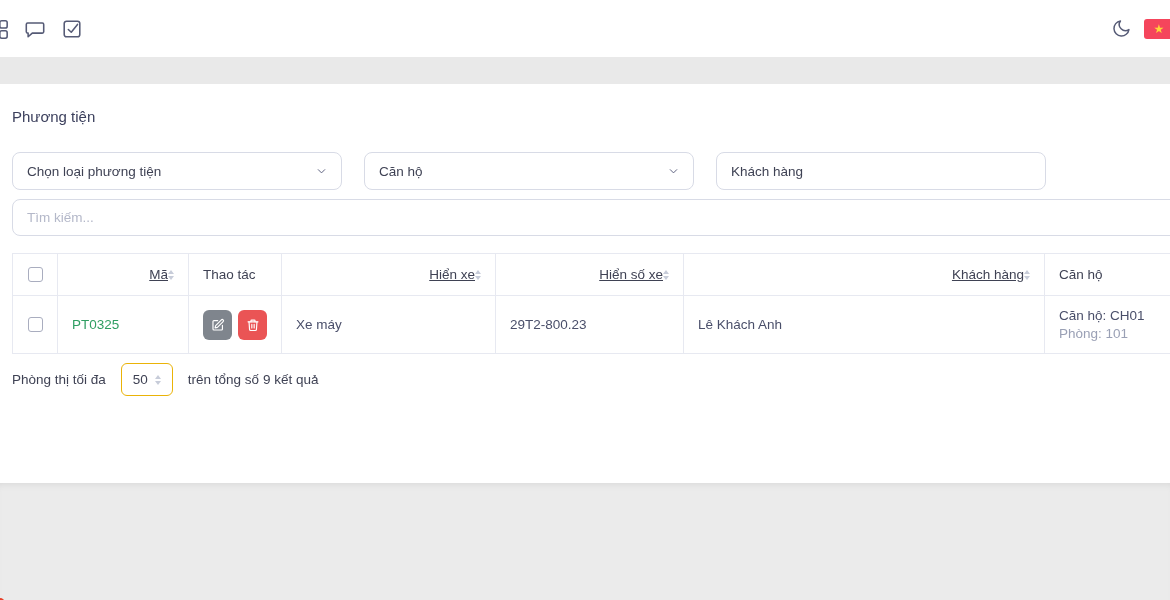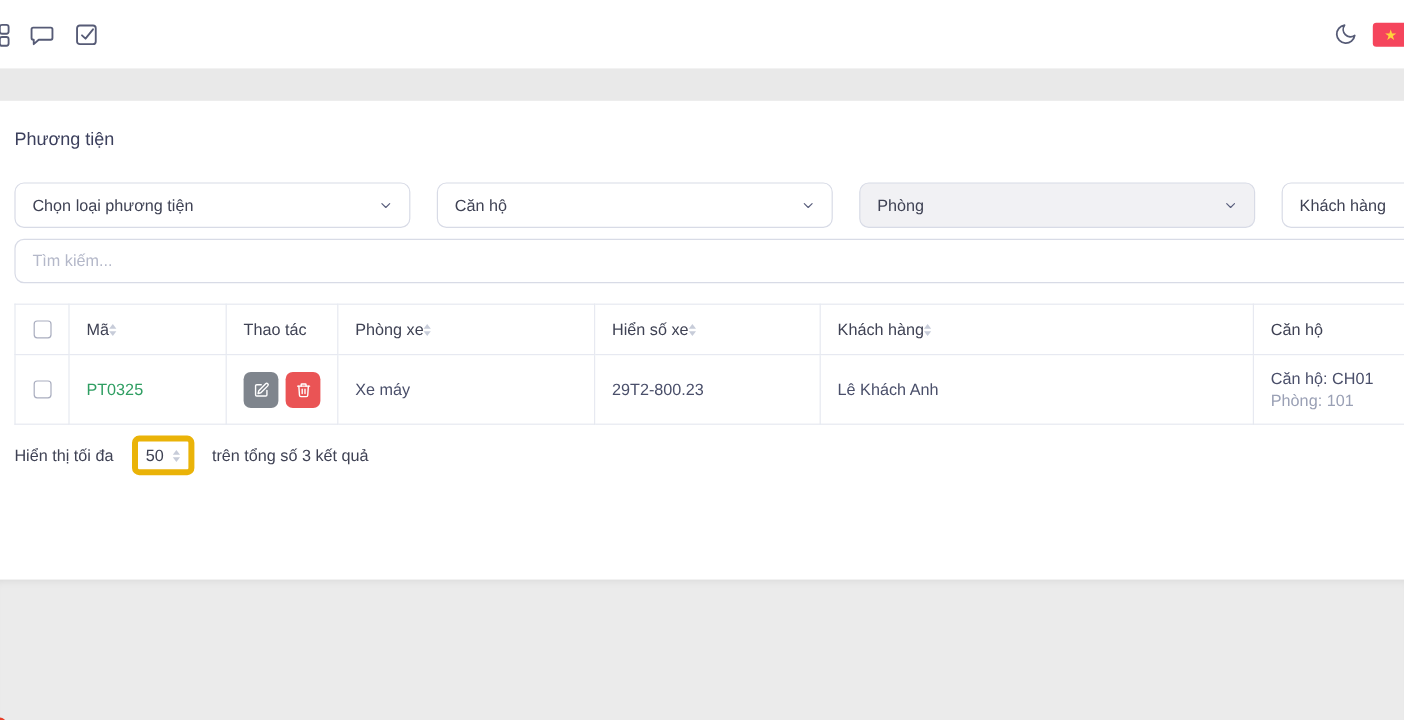--- a/index.html
+++ b/index.html
@@ -67,21 +67,21 @@
     font-family: "Liberation Sans", "DejaVu Sans", sans-serif;
     margin-bottom: 17px; display: block; background: #fff;
   }
   .search-input::placeholder { color: #b4b8c9; }
 
   
   table { border-collapse: collapse; table-layout: fixed; width: 1318px; }
   th, td { border: 1px solid #e7e9f1; padding: 0 14px; text-align: left; vertical-align: middle; }
   th { height: 42px; font-size: 13.5px; font-weight: 400; color: #3f4254; }
   td { height: 58px; font-size: 13.5px; color: #4a4f6a; }
-  .th-flex { display: flex; align-items: center; justify-content: flex-start; }
+  .th-flex { display: flex; align-items: center; justify-content: flex-end; text-decoration: underline; }
   .cell-check { text-align: center; padding: 0; }
   .checkbox {
     appearance: none; -webkit-appearance: none; width: 15px; height: 15px;
     border: 1.5px solid #a9adbf; border-radius: 3px; background: #fff;
     cursor: pointer; display: inline-block; vertical-align: middle;
   }
   .sort { display: inline-flex; flex-direction: column; gap: 2px; }
   .sort i { display: block; width: 0; height: 0; border-left: 3.5px solid transparent; border-right: 3.5px solid transparent; }
   .sort .up { border-bottom: 4px solid #c7ccd9; }
   .sort .down { border-top: 4px solid #c7ccd9; }
@@ -93,21 +93,21 @@
     display: inline-flex; align-items: center; justify-content: center; cursor: pointer;
   }
   .btn svg { stroke: #ffffff; fill: none; stroke-width: 2; stroke-linecap: round; stroke-linejoin: round; }
   .btn-edit { background: #7f858d; }
   .btn-delete { background: #ea5455; }
   .sub-line { color: #9aa0b5; margin-top: 3px; }
 
   
   .pagination { display: flex; align-items: center; margin-top: 9px; font-size: 13.5px; color: #3f4254; }
   .page-size-box {
-    width: 52px; height: 33px; border: 5px solid #eab308; border-radius: 6px;
+    width: 52px; height: 33px; border: 1px solid #eab308; border-radius: 6px;
     display: inline-flex; align-items: center; justify-content: center; gap: 7px;
     margin: 0 15px; cursor: pointer; background: #fff;
   }
 </style>
 </head>
 <body>
 
 <div class="topbar">
   <div class="topbar-left">
     <span class="icon-btn">
@@ -156,28 +156,20 @@
         </span>
       </div>
       <div class="select">
         <span>Căn hộ</span>
         <span class="chevron">
           <svg width="13" height="13" viewBox="0 0 24 24">
               <path d="M6 9.5 l6 6 6 -6"></path>
             </svg>
         </span>
       </div>
-      <div class="select disabled">
-        <span>Phòng</span>
-        <span class="chevron">
-          <svg width="13" height="13" viewBox="0 0 24 24">
-              <path d="M6 9.5 l6 6 6 -6"></path>
-            </svg>
-        </span>
-      </div>
       <div class="select">
         <span>Khách hàng</span>
 
       </div>
     </div>
 
     <input class="search-input" type="text" placeholder="Tìm kiếm..." style="">
 
     <table>
       <colgroup>
@@ -201,21 +193,21 @@
                   <i class="up"></i>
                   <i class="down"></i>
                 </span>
             </span>
           </th>
           <th>
             <span>Thao tác</span>
           </th>
           <th>
             <span class="th-flex">
-              <span>Phòng xe</span>
+              <span>Hiển xe</span>
               <span class="sort">
                   <i class="up"></i>
                   <i class="down"></i>
                 </span>
             </span>
           </th>
           <th>
             <span class="th-flex">
               <span>Hiển số xe</span>
               <span class="sort">
@@ -269,28 +261,28 @@
           <td>Lê Khách Anh</td>
           <td>
             <div>Căn hộ: CH01</div>
             <div class="sub-line">Phòng: 101</div>
           </td>
         </tr>
       </tbody>
     </table>
 
     <div class="pagination">
-      <span>Hiển thị tối đa</span>
+      <span>Phòng thị tối đa</span>
       <span class="page-size-box">
         <span>50</span>
         <span class="sort">
             <i class="up"></i>
             <i class="down"></i>
           </span>
       </span>
-      <span>trên tổng số 3 kết quả</span>
+      <span>trên tổng số 9 kết quả</span>
     </div>
   </div>
 </div>
 
 <div class="footer">
   <span class="floating-dot"></span>
 </div>
 
 </body></html>

